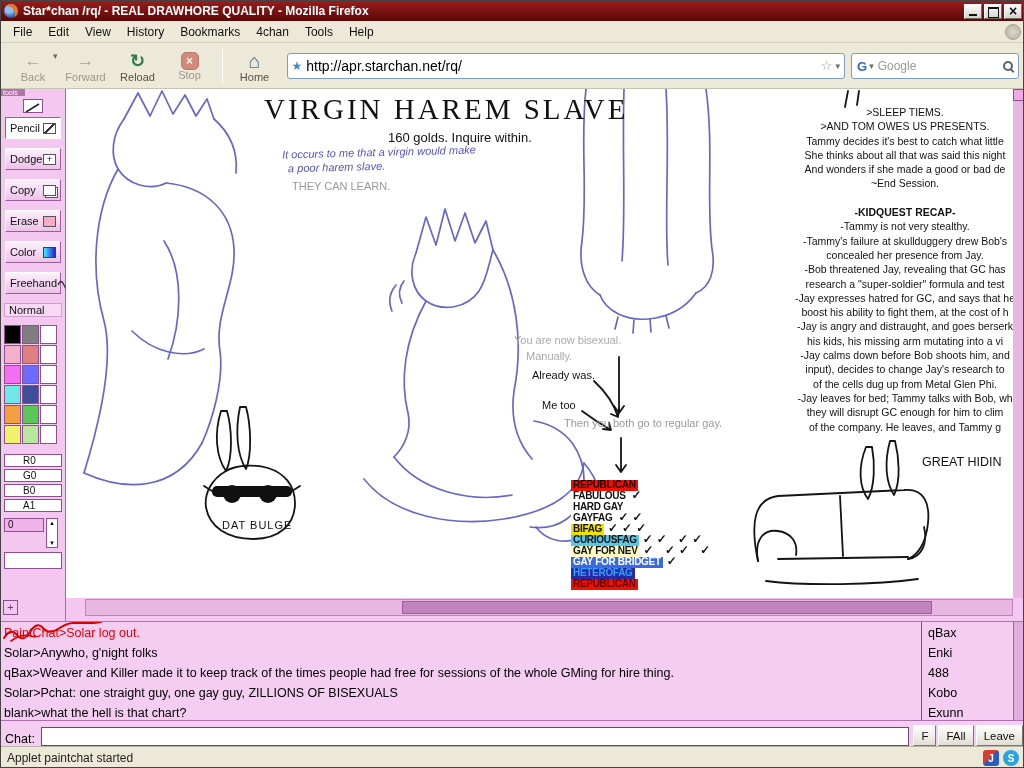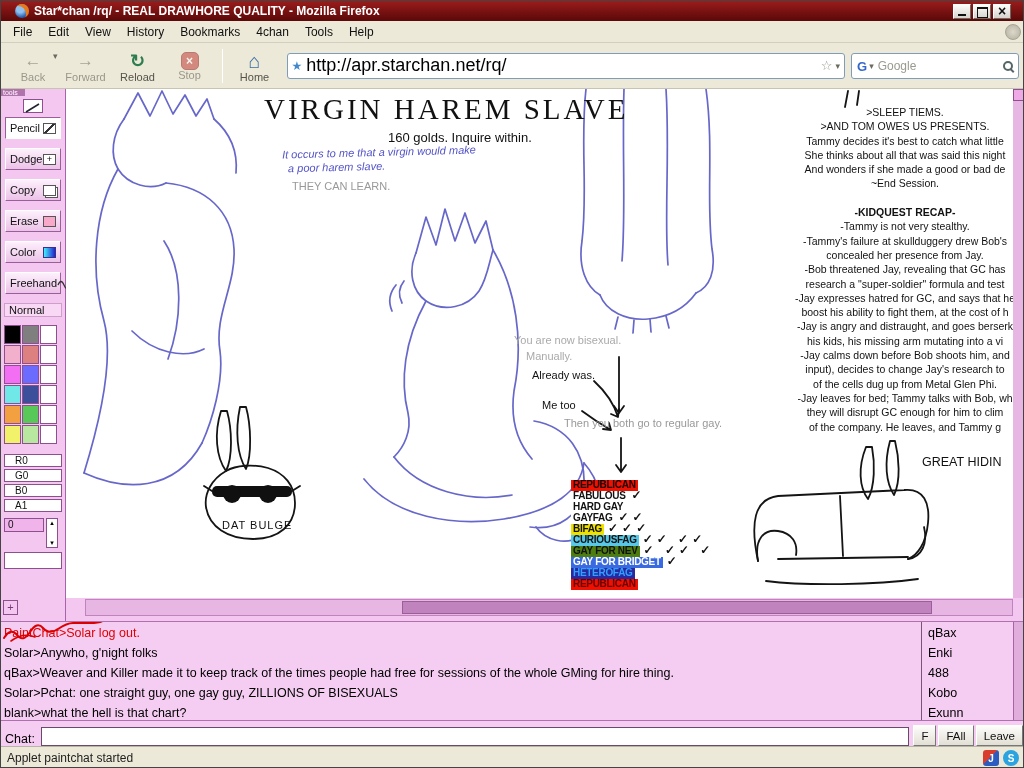--- a/index.html
+++ b/index.html
@@ -2,21 +2,21 @@
 <html><head>
 <meta charset="utf-8">
 <style>
   * { box-sizing: border-box; margin: 0; padding: 0; }
   html,body { width:1024px; height:768px; overflow:hidden; }
   body { font-family:"Liberation Sans", sans-serif; }
   #window { position:relative; width:1024px; height:768px; background:#ece9d8; overflow:hidden; border:1px solid #444; }
 
   
   #titlebar { position:absolute; left:0; top:0; width:1024px; height:20px;
-    background:linear-gradient(#9b1c1c,#5a0808); display:flex; align-items:center; padding:0 14px; }
+    background:linear-gradient(#9b1c1c,#5a0808); display:flex; align-items:center; padding:0 3px; }
   .win-ico { width:14px; height:14px; border-radius:50%;
     background:radial-gradient(circle at 38% 35%, #8ec0f0 0 30%, #2d62b0 65%, #1a3d78);
     box-shadow:inset -4px 3px 0 -1px #e87818; margin-right:5px; flex:0 0 auto; }
   .win-title { color:#fff; font-size:12px; font-weight:bold; flex:1 1 auto; white-space:nowrap; overflow:hidden; }
   .win-btns { display:flex; gap:2px; }
   .win-btn { width:18px; height:15px; background:linear-gradient(#fdfdfb,#d6d3ce); border:1px solid;
     border-color:#fff #6f6a60 #6f6a60 #fff; display:flex; justify-content:center; align-items:flex-start; cursor:default; }
   .win-btn.min::after { content:""; width:8px; height:2px; background:#111; margin-top:9px; }
   .win-btn.max::after { content:""; width:9px; height:8px; border:1px solid #111; border-top-width:2px; margin-top:2px; }
   .win-btn.close::after { content:"×"; font-size:14px; font-weight:bold; line-height:13px; color:#111; }
@@ -39,21 +39,21 @@
   .nav-ico.reload::after { content:"↻"; color:#2e7d4f; font-weight:bold; font-size:18px; }
   .nav-ico.stop { width:18px; height:18px; border-radius:5px; background:#c03c34; border:1px solid #8c241e; }
   .nav-ico.stop::after { content:"×"; color:#fff; font-size:12px; font-weight:bold; line-height:16px; }
   .nav-ico.home::after { content:"⌂"; color:#3a6ea5; font-size:20px; font-weight:bold; }
   .nav-lbl { font-size:11px; color:#55534a; margin-top:-1px; }
   .mini-drop { font-size:9px; color:#6a6a5e; align-self:flex-start; margin:8px 2px 0 -6px; }
   .nav-sep { width:1px; height:34px; background:#c4c0b0; margin:0 6px; border-right:1px solid #fff; }
   .urlbar { display:flex; align-items:center; height:26px; background:#fff; border:1px solid #7f9db9;
     border-radius:3px; flex:1 1 auto; margin:0 6px; padding:0 4px; min-width:0; }
   .url-favicon { font-size:12px; color:#4488cc; margin-right:4px; }
-  .url-input { flex:1 1 auto; border:none; outline:none; font-size:18px; font-family:"Liberation Sans",sans-serif; color:#000; min-width:0; }
+  .url-input { flex:1 1 auto; border:none; outline:none; font-size:14px; font-family:"Liberation Sans",sans-serif; color:#000; min-width:0; }
   .url-star { font-size:13px; color:#9a9a8c; margin:0 3px; }
   .url-drop { font-size:9px; color:#6a6a5e; }
   .searchbar { display:flex; align-items:center; height:26px; width:168px; background:#fff; border:1px solid #7f9db9;
     border-radius:3px; padding:0 5px; flex:0 0 auto; }
   .g-logo::after { content:"G"; font-size:13px; font-weight:bold; color:#3366cc; }
   .search-drop { font-size:9px; color:#6a6a5e; margin:0 4px 0 2px; }
   .search-input { flex:1 1 auto; border:none; outline:none; font-size:12px; font-family:"Liberation Sans",sans-serif; min-width:0; }
   .search-input::placeholder { color:#9a9a90; }
   .mag-ico { width:10px; height:10px; border:2px solid #566; border-radius:50%; position:relative; flex:0 0 auto; }
   .mag-ico::after { content:""; position:absolute; width:2px; height:5px; background:#566; right:-2px; bottom:-4px; transform:rotate(-45deg); }
@@ -73,21 +73,21 @@
   .tool-ico.pencil { background:linear-gradient(135deg, transparent 44%, #333 44%, #333 58%, transparent 58%); }
   .tool-ico.dodge::after { content:"+"; font-size:9px; line-height:9px; display:block; }
   .tool-ico.copy { box-shadow:2px 2px 0 -1px #fff, 2px 2px 0 0 #555; }
   .tool-ico.erase { background:#f8a8c8; }
   .tool-ico.color { background:linear-gradient(90deg,#4ef,#22c); border-color:#338; }
   .tool-ico.freehand { border:none; background:none; }
   .mode-label { width:58px; margin:2px auto 8px; font-size:11px; color:#111; padding-left:4px; background:#f8d8f4; border:1px solid #cf9fcb; }
   .palette { width:58px; margin:0 auto 10px; display:flex; flex-wrap:wrap; gap:1px; }
   .swatch { width:17px; height:19px; border:1px solid #8e4f8e; background:#fff; }
   .channels { width:58px; margin:0 auto 6px; }
-  .channel { height:13px; background:#fff; border:1px solid #8e4f8e; font-size:10px; line-height:11px; padding-left:10px; margin-bottom:2px; color:#111; }
+  .channel { height:13px; background:#fff; border:1px solid #8e4f8e; font-size:10px; line-height:11px; padding-left:18px; margin-bottom:2px; color:#111; }
   .value-row { width:58px; margin:0 auto 4px; display:flex; gap:2px; align-items:flex-start; }
   .value-box { width:40px; height:14px; background:#f0b4ea; border:1px solid #8e4f8e; font-size:10px; line-height:12px; padding-left:3px; color:#111; }
   .spinner { width:12px; height:30px; background:#fff; border:1px solid #8e4f8e; display:flex; flex-direction:column; justify-content:space-between; align-items:center; }
   .spinner::before { content:"▴"; font-size:7px; line-height:8px; }
   .spinner::after { content:"▾"; font-size:7px; line-height:8px; }
   .empty-box { width:58px; height:17px; margin:4px auto 0; background:#fff; border:1px solid #8e4f8e; }
 
   
   #canvas { position:absolute; left:65px; top:0; width:947px; height:509px; background:#fff; overflow:hidden; }
   #canvas svg.drawing { position:absolute; left:0; top:0; }
@@ -374,21 +374,21 @@
           <div class="chart-row">
           <span class="chart-label" style="background: rgb(255, 255, 255); color: rgb(17, 17, 17);">GAYFAG</span><span class="chart-checks">✓✓</span>
         </div>
           <div class="chart-row">
           <span class="chart-label" style="background: rgb(240, 224, 0); color: rgb(17, 17, 17);">BIFAG</span><span class="chart-checks">✓✓✓</span>
         </div>
           <div class="chart-row">
           <span class="chart-label" style="background: rgb(88, 200, 232); color: rgb(17, 17, 17);">CURIOUSFAG</span><span class="chart-checks">✓✓ ✓✓</span>
         </div>
           <div class="chart-row">
-          <span class="chart-label" style="background: #4d7c0f; color: rgb(17, 17, 17);">GAY FOR NEV</span><span class="chart-checks">✓ ✓✓ ✓</span>
+          <span class="chart-label" style="background: #fef9c3; color: rgb(17, 17, 17);">GAY FOR NEV</span><span class="chart-checks">✓ ✓✓ ✓</span>
         </div>
           <div class="chart-row">
           <span class="chart-label" style="background: rgb(58, 106, 224); color: rgb(255, 255, 255);">GAY FOR BRIDGET</span><span class="chart-checks">✓</span>
         </div>
           <div class="chart-row">
           <span class="chart-label" style="background: rgb(40, 40, 160); color: rgb(48, 160, 255);">HETEROFAG</span><span class="chart-checks"></span>
         </div>
           <div class="chart-row">
           <span class="chart-label" style="background: rgb(238, 16, 0); color: rgb(102, 0, 0);">REPUBLICAN</span><span class="chart-checks"></span>
         </div>

